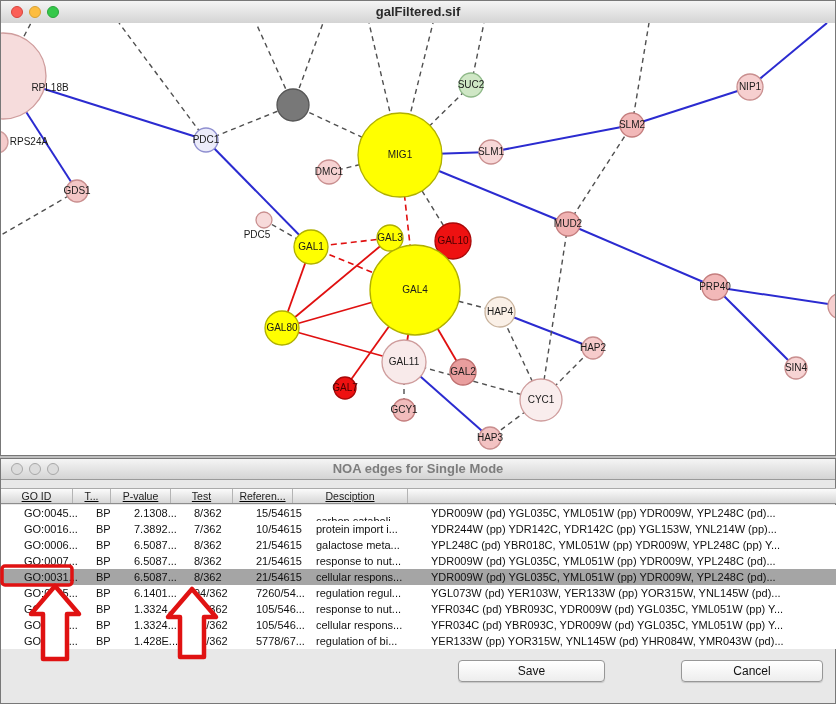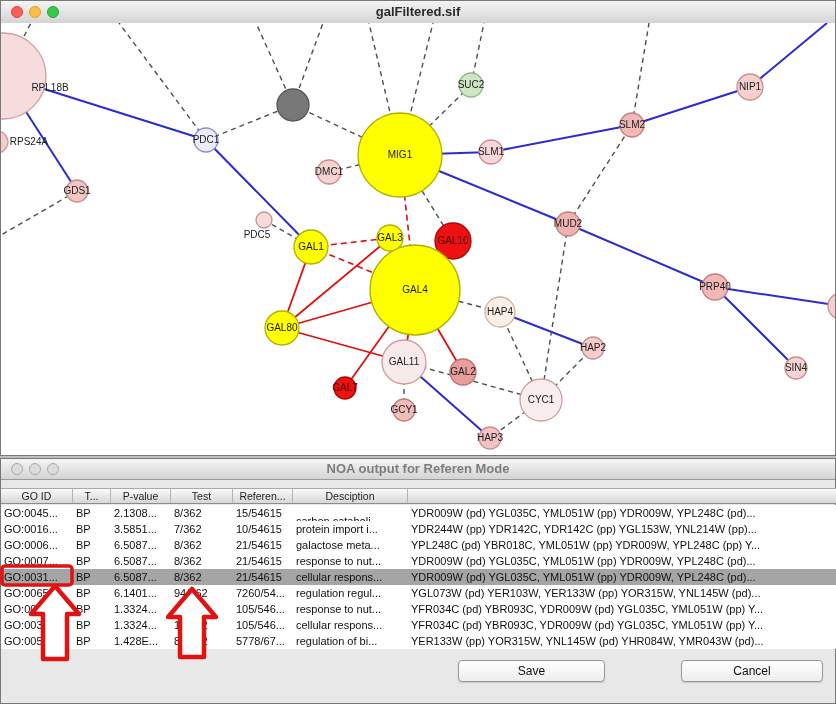--- a/index.html
+++ b/index.html
@@ -26,25 +26,25 @@
   .tl.yellow{background:#fdbd40;border:1px solid #d8a133;}
   .tl.green{background:#35c84a;border:1px solid #2aa53b;}
   .tl.gray{background:#dcdcdc;border:1px solid #a8a8a8;top:4px;}
 
   #net-canvas{position:absolute;top:22px;left:0;width:834px;height:432px;
     background:#ffffff;overflow:hidden;}
   #net-svg{position:absolute;top:0;left:0;}
 
   .thead{position:absolute;top:29px;left:0;width:836px;height:16px;display:flex;
     background:linear-gradient(#fbfbfb,#d7d7d7);
-    border-top:1px solid #aaaaaa;border-bottom:1px solid #8d8d8d;box-sizing:border-box;}
+    border-top:1px solid #aaaaaa;border-bottom:1px solid #8d8d8d;box-sizing:border-box;text-decoration:underline;}
   .th{box-sizing:border-box;border-right:1px solid #b4b4b4;font-size:10.5px;color:#1d1d1d;
     text-align:center;line-height:14px;white-space:nowrap;overflow:hidden;flex-shrink:0;}
   .tbody{position:absolute;top:46px;left:0;width:836px;height:144px;background:#ffffff;overflow:hidden;}
-  .tr{display:flex;height:16px;line-height:16px;}
+  .tr{display:flex;height:16px;line-height:16px;padding-left:20px;}
   .tr.selected{background:#a5a5a5;}
   .td{box-sizing:border-box;padding-left:3px;font-size:11px;color:#111;
     white-space:nowrap;overflow:hidden;flex-shrink:0;}
 
   .dlg-btn{position:absolute;top:201px;height:22px;box-sizing:border-box;
     border:1px solid #979797;border-radius:4px;
     background:linear-gradient(#ffffff,#ededed);
     font-family:"Liberation Sans",sans-serif;font-size:12px;color:#111;
     box-shadow:0 1px 1px rgba(0,0,0,0.15);}
   #save-btn{left:457px;width:147px;}
@@ -171,21 +171,21 @@
         <text x="795" y="348" text-anchor="middle" font-size="10" font-family="&quot;Liberation Sans&quot;, sans-serif" fill="#1b1b1b">SIN4</text>
       </svg>
   </div>
 </div>
 
 <div class="window" id="noa-window">
   <div class="titlebar">
     <span class="tl p1 gray"></span>
     <span class="tl p2 gray"></span>
     <span class="tl p3 gray"></span>
-    <div class="title">NOA output for Referen Mode</div>
+    <div class="title">NOA edges for Single Mode</div>
   </div>
   <div class="thead" id="thead">
       <div class="th" style="width: 72px;">GO ID</div>
       <div class="th" style="width: 38px;">T...</div>
       <div class="th" style="width: 60px;">P-value</div>
       <div class="th" style="width: 62px;">Test</div>
       <div class="th" style="width: 60px;">Referen...</div>
       <div class="th" style="width: 115px;">Desciption</div>
     </div>
   <div class="tbody" id="tbody">
@@ -194,21 +194,21 @@
         <div class="td" style="width: 38px;">BP</div>
         <div class="td" style="width: 60px;">2.1308...</div>
         <div class="td" style="width: 62px;">8/362</div>
         <div class="td" style="width: 60px;">15/54615</div>
         <div class="td" style="width: 115px; margin-top: 8px;">carbon cataboli...</div>
         <div class="td" style="width: 429px;">YDR009W (pd) YGL035C, YML051W (pp) YDR009W, YPL248C (pd)...</div>
       </div>
       <div class="tr">
         <div class="td" style="width: 72px;">GO:0016...</div>
         <div class="td" style="width: 38px;">BP</div>
-        <div class="td" style="width: 60px;">3.5851...</div>
+        <div class="td" style="width: 60px;">7.3892...</div>
         <div class="td" style="width: 62px;">7/362</div>
         <div class="td" style="width: 60px;">10/54615</div>
         <div class="td" style="width: 115px;">protein import i...</div>
         <div class="td" style="width: 429px;">YDR244W (pp) YDR142C, YDR142C (pp) YGL153W, YNL214W (pp)...</div>
       </div>
       <div class="tr">
         <div class="td" style="width: 72px;">GO:0006...</div>
         <div class="td" style="width: 38px;">BP</div>
         <div class="td" style="width: 60px;">6.5087...</div>
         <div class="td" style="width: 62px;">8/362</div>

